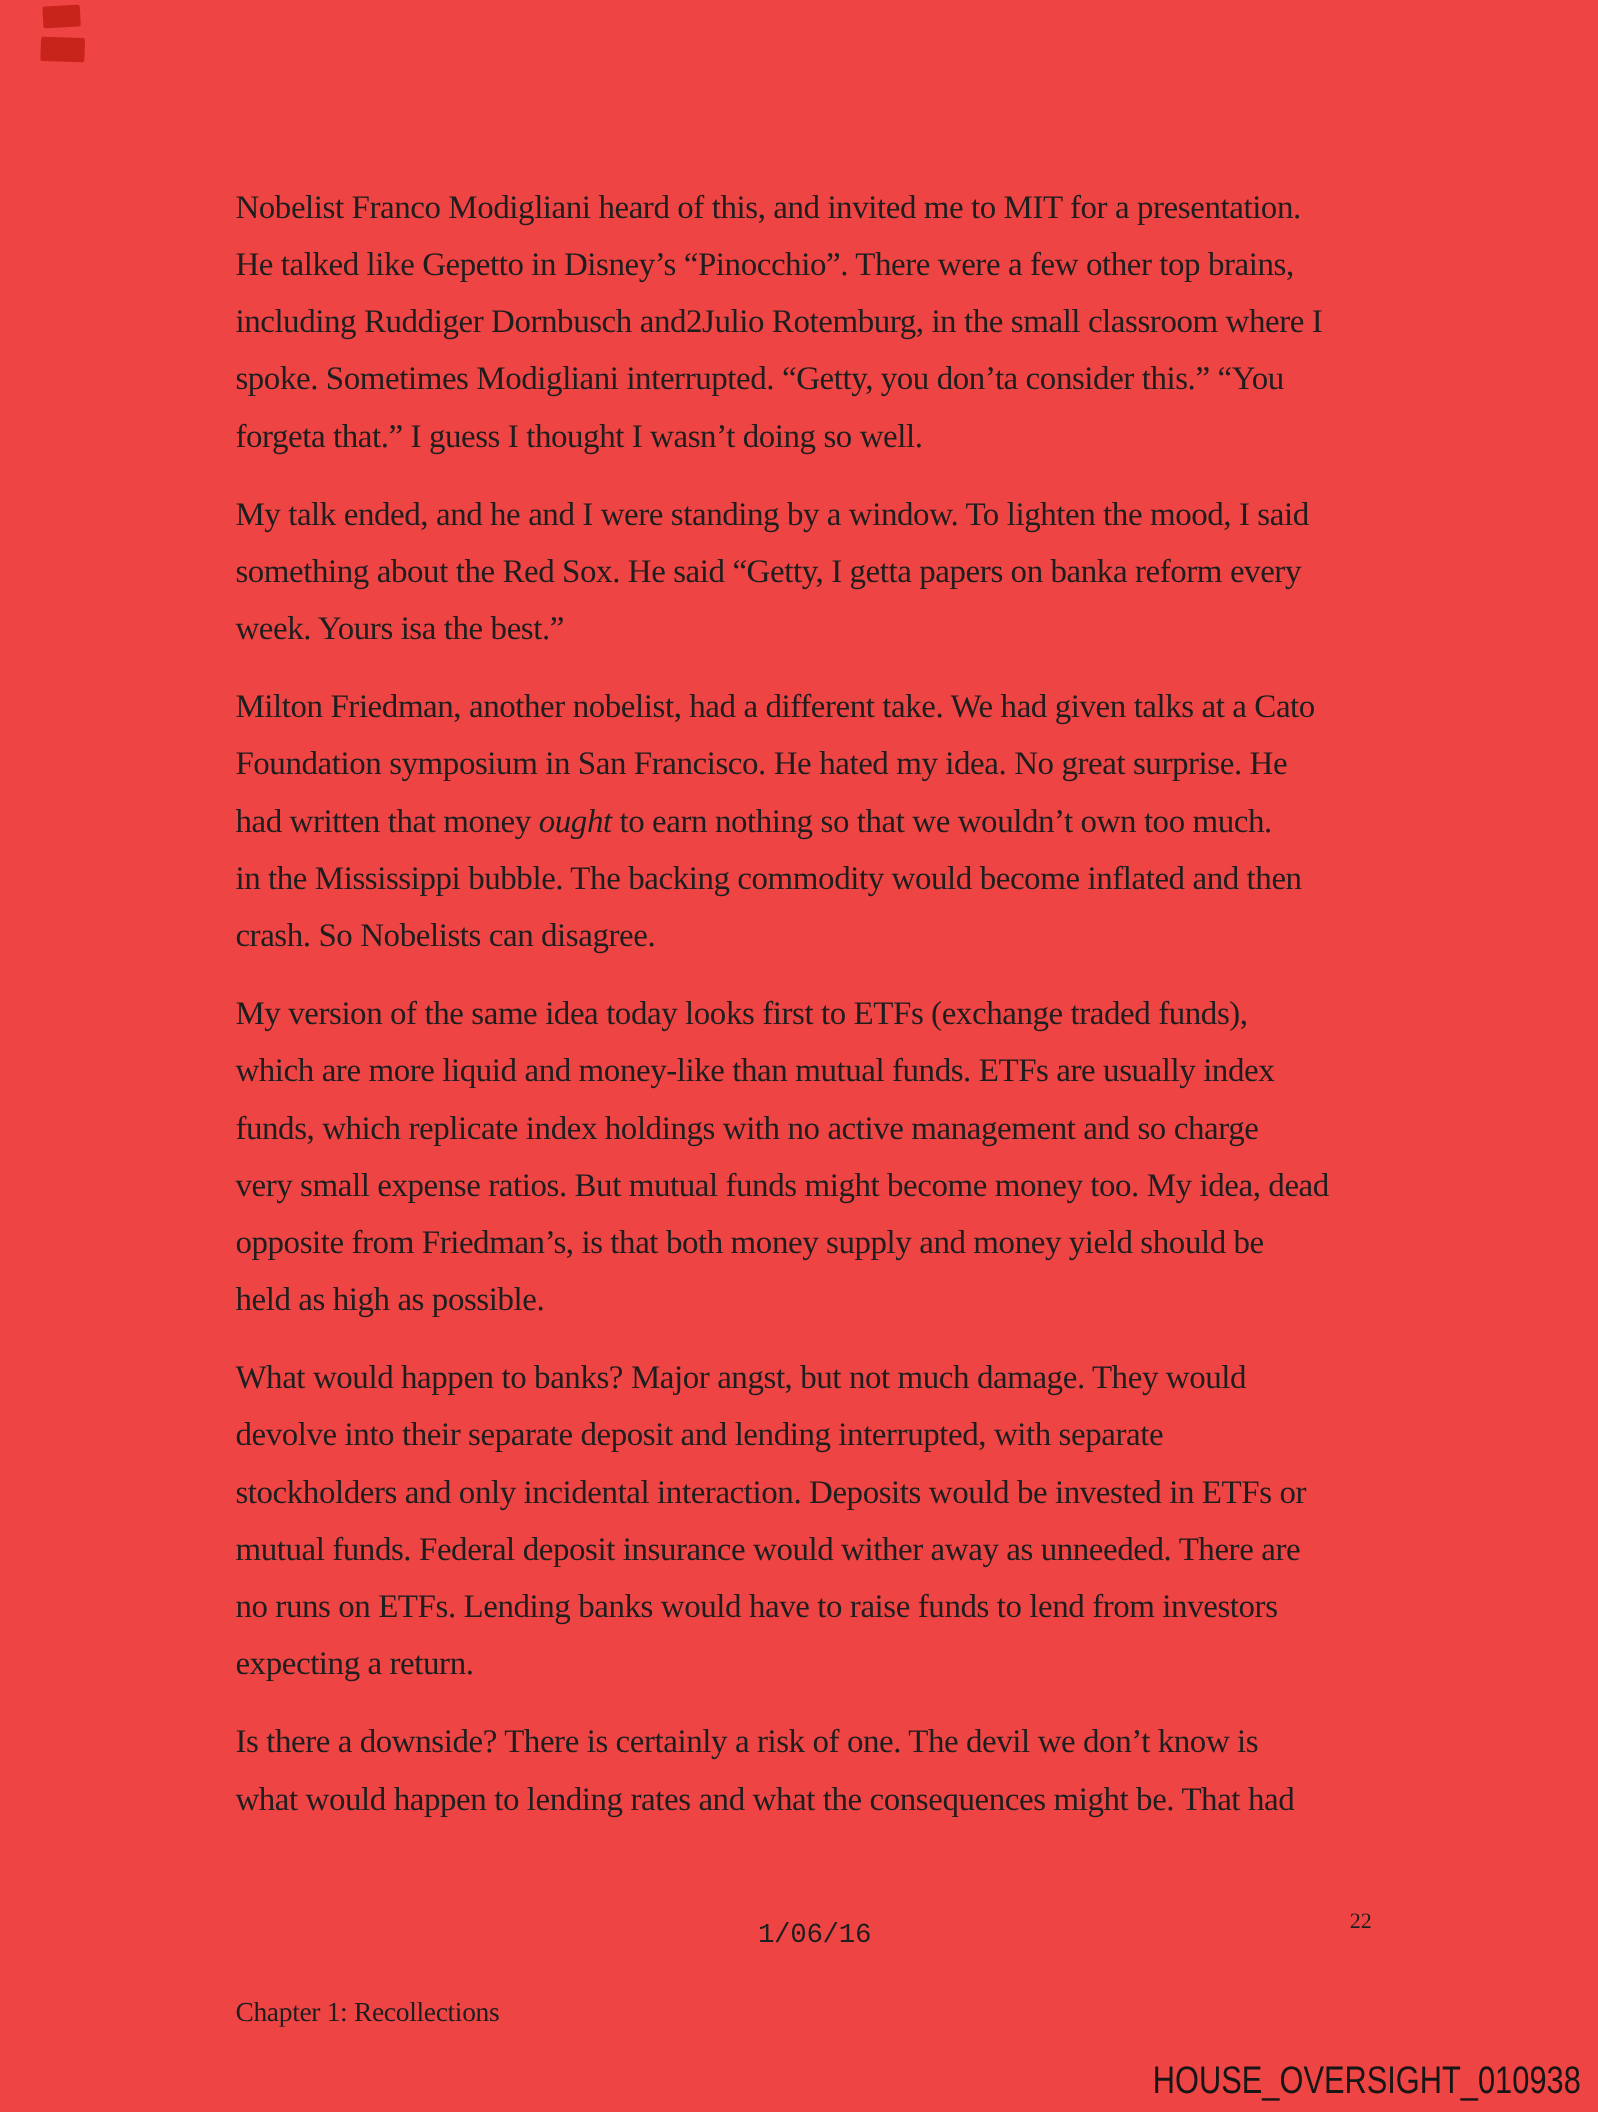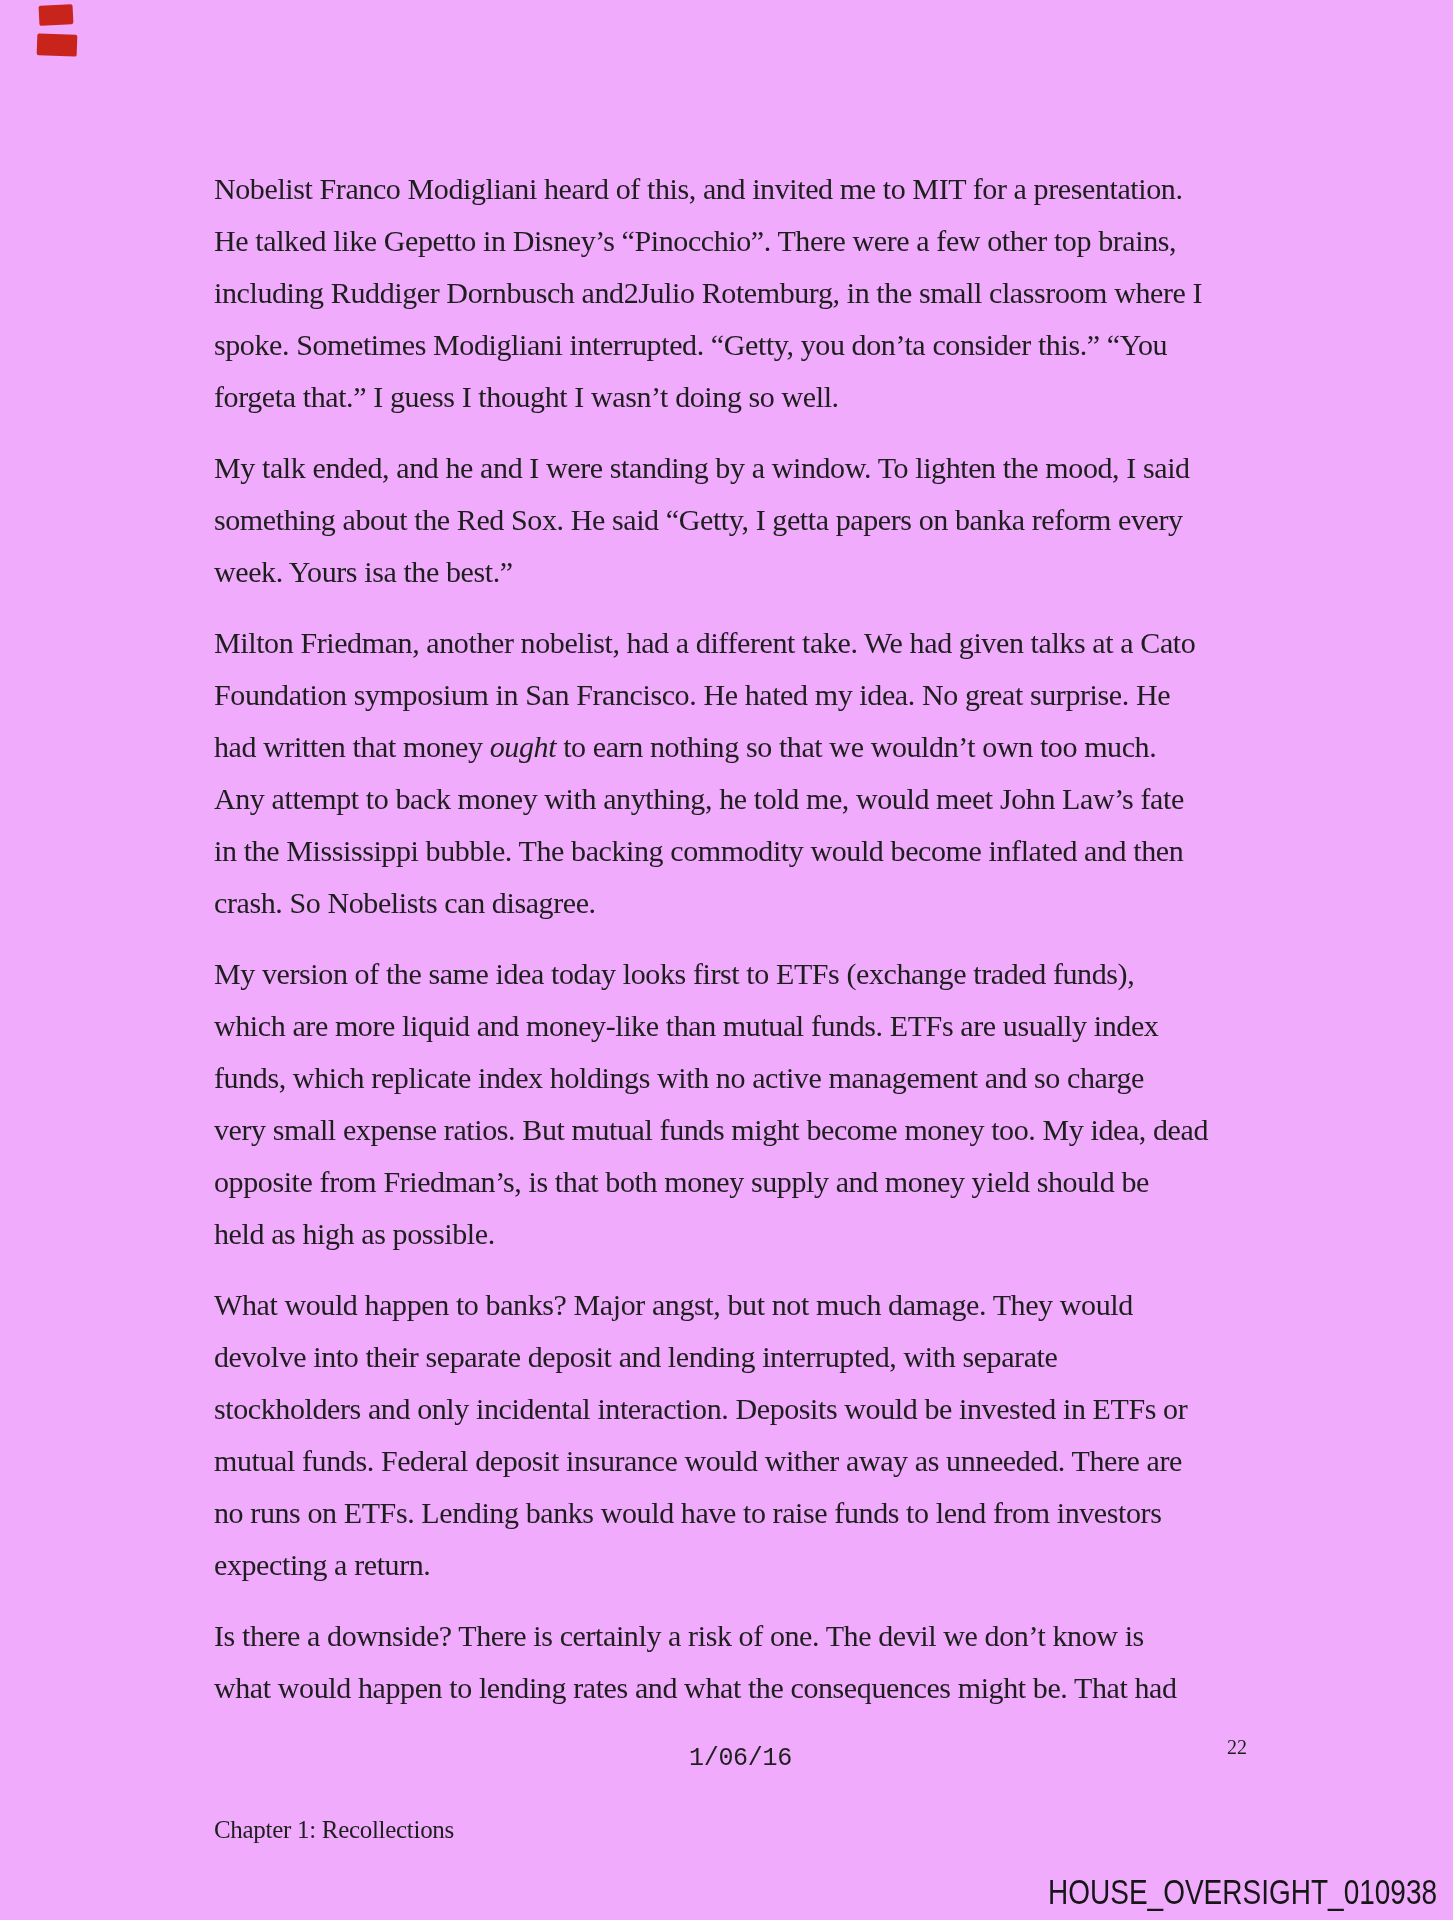--- a/index.html
+++ b/index.html
@@ -1,20 +1,20 @@
 <!DOCTYPE html>
 <html><head>
 <meta charset="utf-8">
 <style>
   html, body { margin: 0; padding: 0; background: #ffffff; }
   .page {
     position: relative;
     width: 1453px;
     height: 1920px;
-    background: #f0abfc;
+    background: #ef4444;
     overflow: hidden;
     font-family: "Liberation Serif", "DejaVu Serif", serif;
     color: #1e1e1e;
   }
   .red-mark {
     position: absolute;
     background: #c9241c;
     border-radius: 2px;
   }
   .red-mark-1 { left: 39px; top: 5px;  width: 34px; height: 20px; transform: rotate(-3deg); }
@@ -67,21 +67,20 @@
       </div>
       <div class="para">
         <div class="line"><span>My talk ended, and he and I were standing by a window. To lighten the mood, I said</span></div>
         <div class="line"><span>something about the Red Sox. He said “Getty, I getta papers on banka reform every</span></div>
         <div class="line"><span>week. Yours isa the best.”</span></div>
       </div>
       <div class="para">
         <div class="line"><span>Milton Friedman, another nobelist, had a different take. We had given talks at a Cato</span></div>
         <div class="line"><span>Foundation symposium in San Francisco. He hated my idea. No great surprise. He</span></div>
         <div class="line"><span>had written that money </span><span class="it">ought</span><span> to earn nothing so that we wouldn’t own too much.</span></div>
-        <div class="line"><span>Any attempt to back money with anything, he told me, would meet John Law’s fate</span></div>
         <div class="line"><span>in the Mississippi bubble. The backing commodity would become inflated and then</span></div>
         <div class="line"><span>crash. So Nobelists can disagree.</span></div>
       </div>
       <div class="para">
         <div class="line"><span>My version of the same idea today looks first to ETFs (exchange traded funds),</span></div>
         <div class="line"><span>which are more liquid and money-like than mutual funds. ETFs are usually index</span></div>
         <div class="line"><span>funds, which replicate index holdings with no active management and so charge</span></div>
         <div class="line"><span>very small expense ratios. But mutual funds might become money too. My idea, dead</span></div>
         <div class="line"><span>opposite from Friedman’s, is that both money supply and money yield should be</span></div>
         <div class="line"><span>held as high as possible.</span></div>

